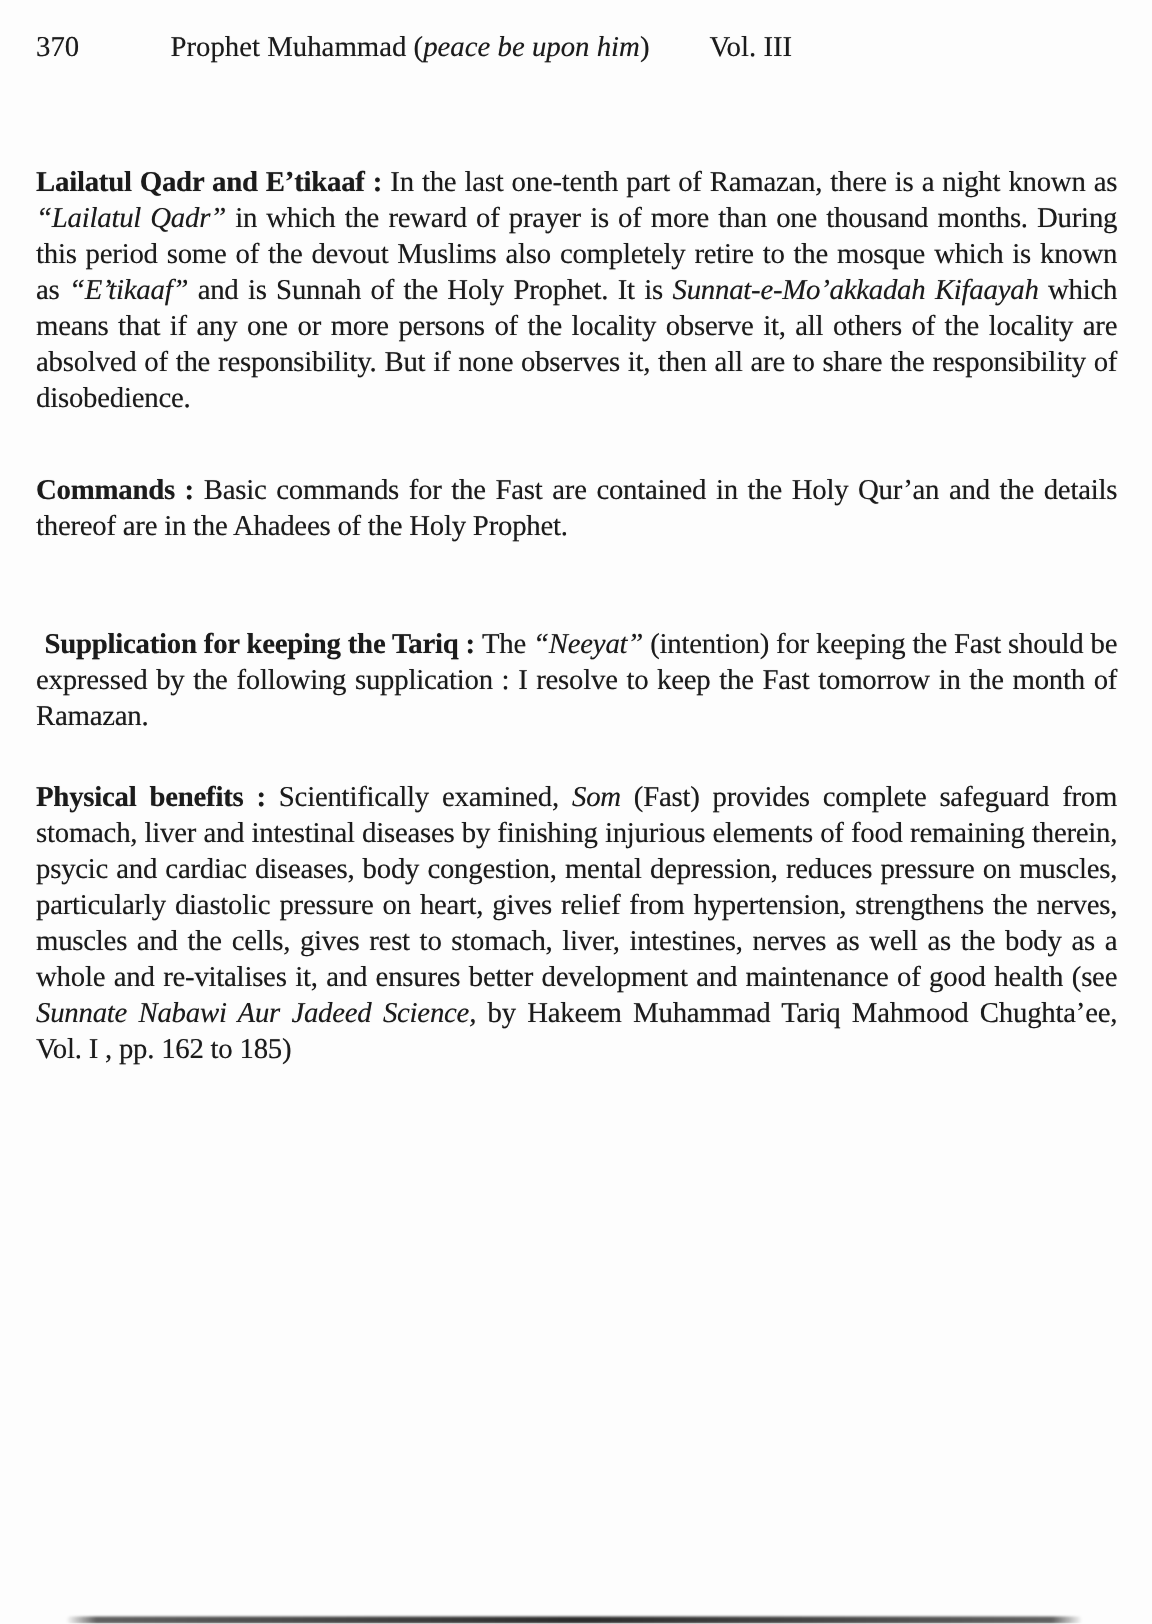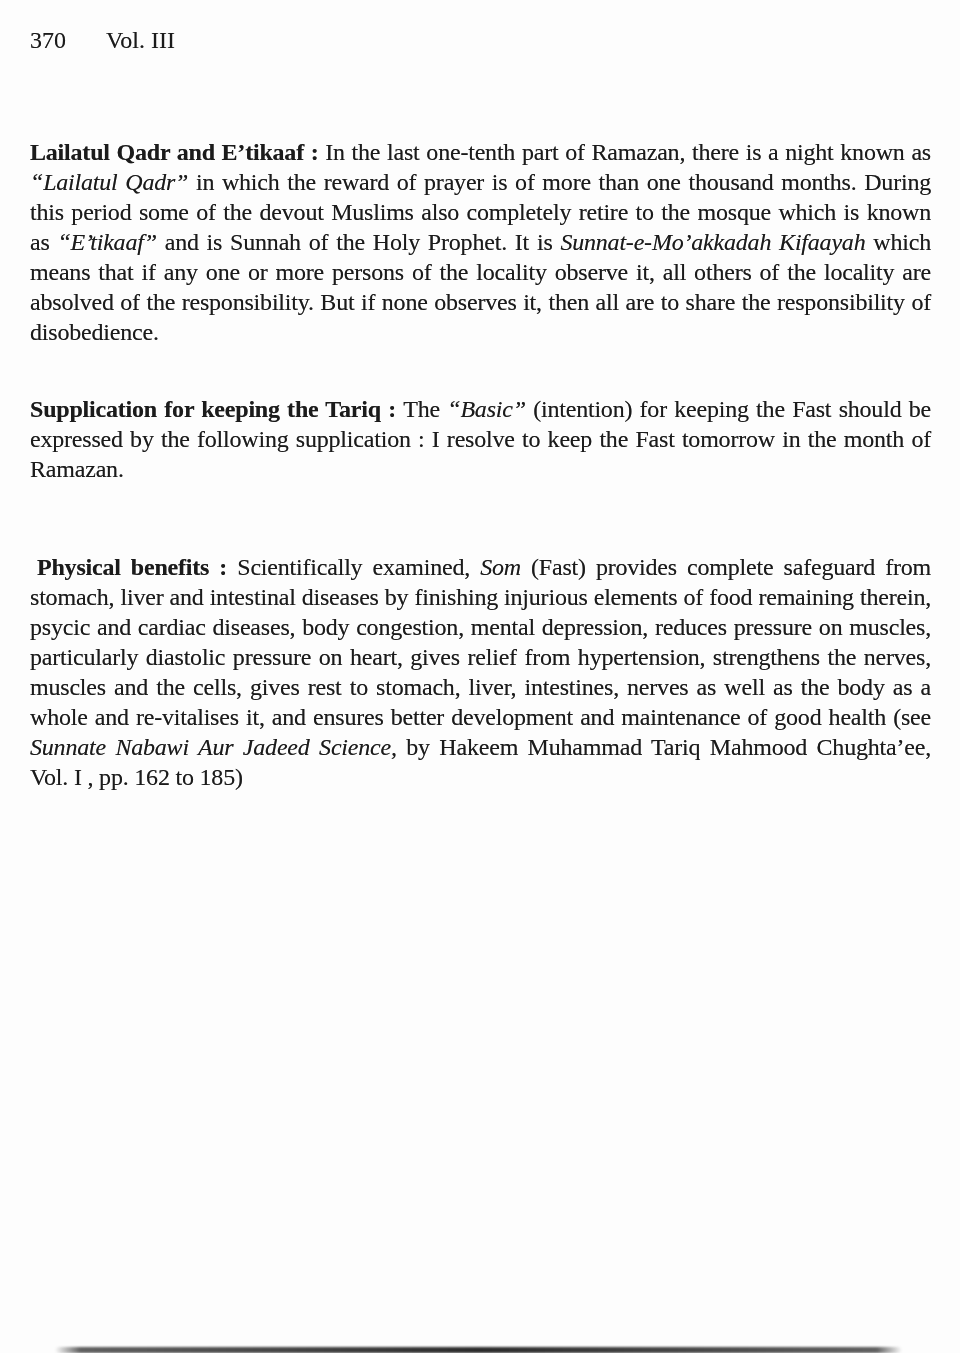--- a/index.html
+++ b/index.html
@@ -20,21 +20,21 @@
     display: flex;
     align-items: baseline;
     padding: 25px 16px 0 30px;
     font-size: 24px;
     line-height: 30px;
     text-shadow: 0 0 0.6px rgba(0,0,0,0.5);
     font-family: Liberation Serif, serif;
   }
   .page-number { flex: 0 0 auto; }
   .book-title { margin-left: 76px; flex: 0 0 auto; }
-  .volume-label { margin-left: 40px; flex: 0 0 auto; }
+  .volume-label { margin-left: 50px; flex: 0 0 auto; }
   .italic { font-style: italic; }
   .page-body {
     padding: 0 29px 0 30px;
     font-size: 24px;
     line-height: 30px;
     text-shadow: 0 0 0.6px rgba(0,0,0,0.5);
   }
   .page-body p {
     margin: 0;
     text-align: justify;
@@ -63,24 +63,26 @@
     filter: blur(1px);
   }
 </style>
 </head>
 <body>
 
 <div class="page">
 
   <div class="page-header">
     <span class="page-number">370</span>
+    <span class="book-title"><span>Prophet Muhammad (</span><span class="italic">peace be upon him</span><span>)</span></span>
     <span class="volume-label">Vol. III</span>
   </div>
 
   <div class="page-body">
       <p><span class="run-bold">Lailatul Qadr and E’tikaaf : </span><span class="run-normal">In the last one-tenth part of Ramazan, there is a night known as </span><span class="run-italic">“Lailatul Qadr”</span><span class="run-normal"> in which the reward of prayer is of more than one thousand months. During this period some of the devout Muslims also completely retire to the mosque which is known as </span><span class="run-italic">“E’tikaaf”</span><span class="run-normal"> and is Sunnah of the Holy Prophet. It is </span><span class="run-italic">Sunnat-e-Mo’akkadah Kifaayah</span><span class="run-normal"> which means that if any one or more persons of the locality observe it, all others of the locality are absolved of the responsibility. But if none observes it, then all are to share the responsibility of disobedience.</span></p>
-      <p><span class="run-bold">Supplication for keeping the Tariq : </span><span class="run-normal">The </span><span class="run-italic">“Basic”</span><span class="run-normal"> (intention) for keeping the Fast should be expressed by the following supplication : I resolve to keep the Fast tomorrow in the month of Ramazan.</span></p>
+      <p><span class="run-bold">Commands : </span><span class="run-normal">Basic commands for the Fast are contained in the Holy Qur’an and the details thereof are in the Ahadees of the Holy Prophet.</span></p>
+      <p><span class="run-bold">Supplication for keeping the Tariq : </span><span class="run-normal">The </span><span class="run-italic">“Neeyat”</span><span class="run-normal"> (intention) for keeping the Fast should be expressed by the following supplication : I resolve to keep the Fast tomorrow in the month of Ramazan.</span></p>
       <p><span class="run-bold">Physical benefits : </span><span class="run-normal">Scientifically examined, </span><span class="run-italic">Som</span><span class="run-normal"> (Fast) provides complete safeguard from stomach, liver and intestinal diseases by finishing injurious elements of food remaining therein, psycic and cardiac diseases, body congestion, mental depression, reduces pressure on muscles, particularly diastolic pressure on heart, gives relief from hypertension, strengthens the nerves, muscles and the cells, gives rest to stomach, liver, intestines, nerves as well as the body as a whole and re-vitalises it, and ensures better development and maintenance of good health (see </span><span class="run-italic">Sunnate Nabawi Aur Jadeed Science,</span><span class="run-normal"> by Hakeem Muhammad Tariq Mahmood Chughta’ee, Vol. I , pp. 162 to 185)</span></p>
     </div>
 
   <div class="scan-artifact-bar"></div>
 
 </div>
 
 </body></html>

